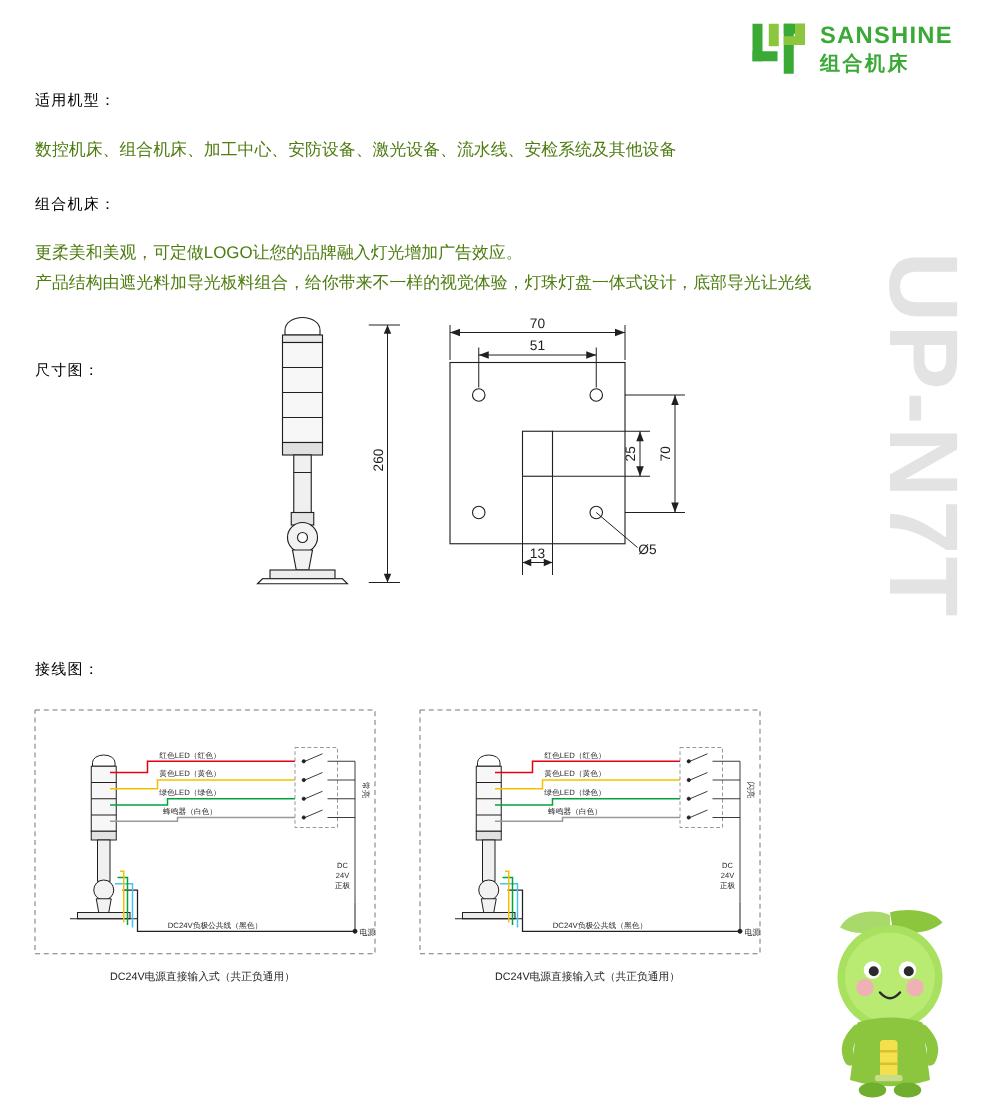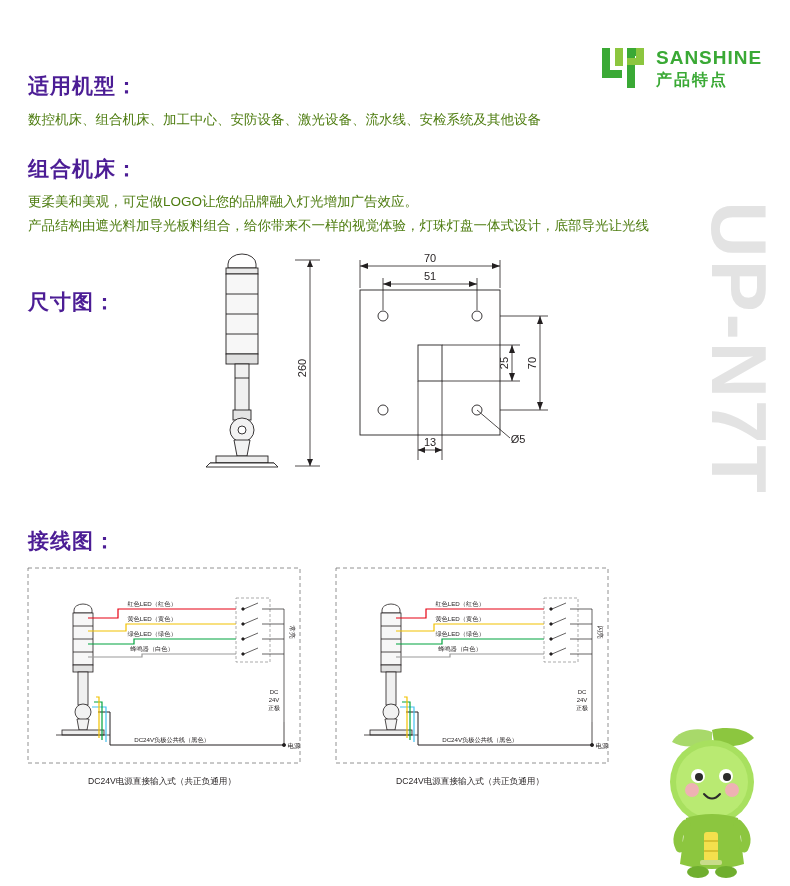--- a/index.html
+++ b/index.html
@@ -21,21 +21,20 @@
     height: 886px;
   }
 
   
   .logo-wrap {
     position: absolute;
     top: 14px;
     left: 600px;
     width: 170px;
     height: 52px;
-    margin-top: 29px;
   }
   .logo-mark {
     position: absolute;
     left: 0;
     top: 2px;
     width: 46px;
     height: 46px;
   }
   .logo-text-en {
     position: absolute;
@@ -53,23 +52,23 @@
     top: 27px;
     font-size: 16px;
     letter-spacing: 2px;
     color: #3aa935;
     font-weight: bold;
   }
 
   
   .sec-title {
     position: absolute;
-    font-size: 21px;
-    font-weight: bold;
-    color: #4c1d95;
+    font-size: 12px;
+    font-weight: normal;
+    color: #000000;
     letter-spacing: 1px;
   }
   .sec-body {
     position: absolute;
     font-size: 13.5px;
     line-height: 24px;
     color: #4d7c0f;
   }
 
   #title-applicable { left: 28px; top: 72px; }
@@ -131,21 +130,21 @@
         <rect x="2" y="3" width="8" height="30" fill="#3aa935"></rect>
         <rect x="2" y="25" width="20" height="8" fill="#3aa935"></rect>
         <rect x="15" y="3" width="8" height="18" fill="#8cc63f"></rect>
         <rect x="27" y="3" width="8" height="40" fill="#3aa935"></rect>
         <rect x="27" y="3" width="17" height="8" fill="#3aa935"></rect>
         <rect x="36" y="3" width="8" height="17" fill="#8cc63f"></rect>
         <rect x="27" y="13" width="17" height="7" fill="#8cc63f"></rect>
       </svg>
     </div>
     <div class="logo-text-en">SANSHINE</div>
-    <div class="logo-text-cn">产品特点</div>
+    <div class="logo-text-cn">组合机床</div>
   </div>
 
   <div class="sec-title" id="title-applicable">适用机型：</div>
   <div class="sec-body" id="body-applicable">数控机床、组合机床、加工中心、安防设备、激光设备、流水线、安检系统及其他设备</div>
 
   <div class="sec-title" id="title-features">组合机床：</div>
   <div class="sec-body" id="body-features">
     <div>更柔美和美观，可定做LOGO让您的品牌融入灯光增加广告效应。</div>
     <div>产品结构由遮光料加导光板料组合，给你带来不一样的视觉体验，灯珠灯盘一体式设计，底部导光让光线</div>
   </div>

